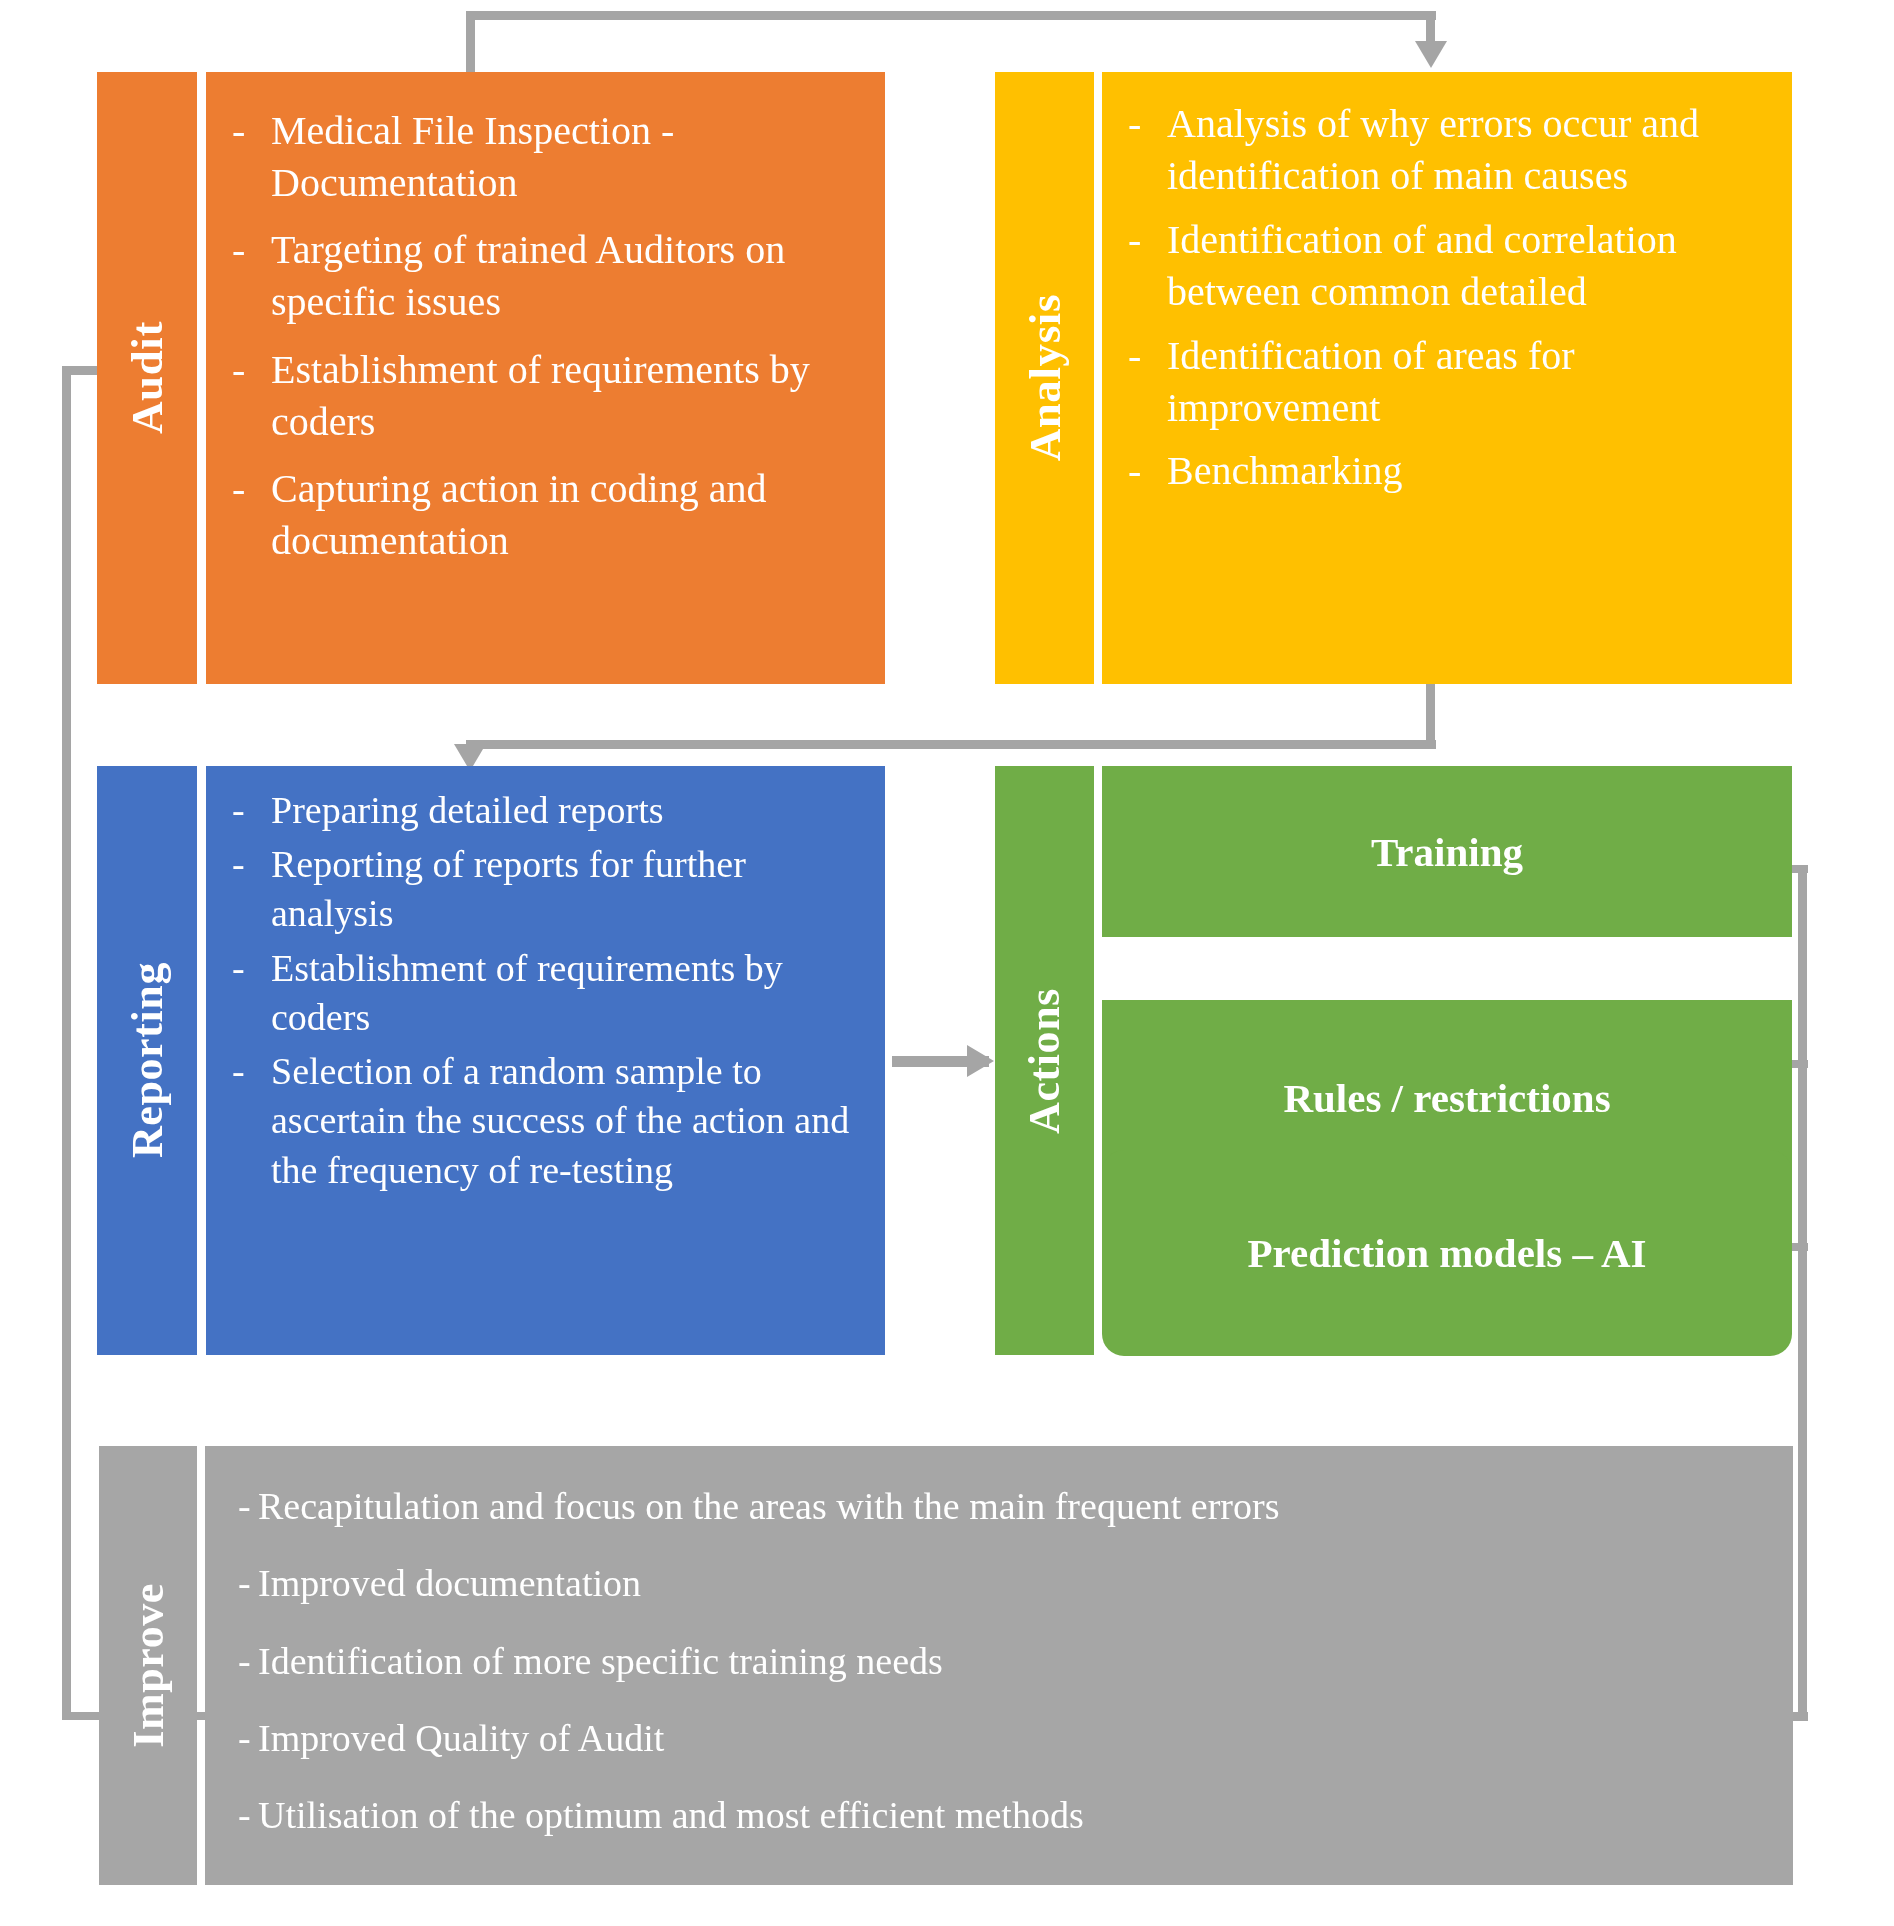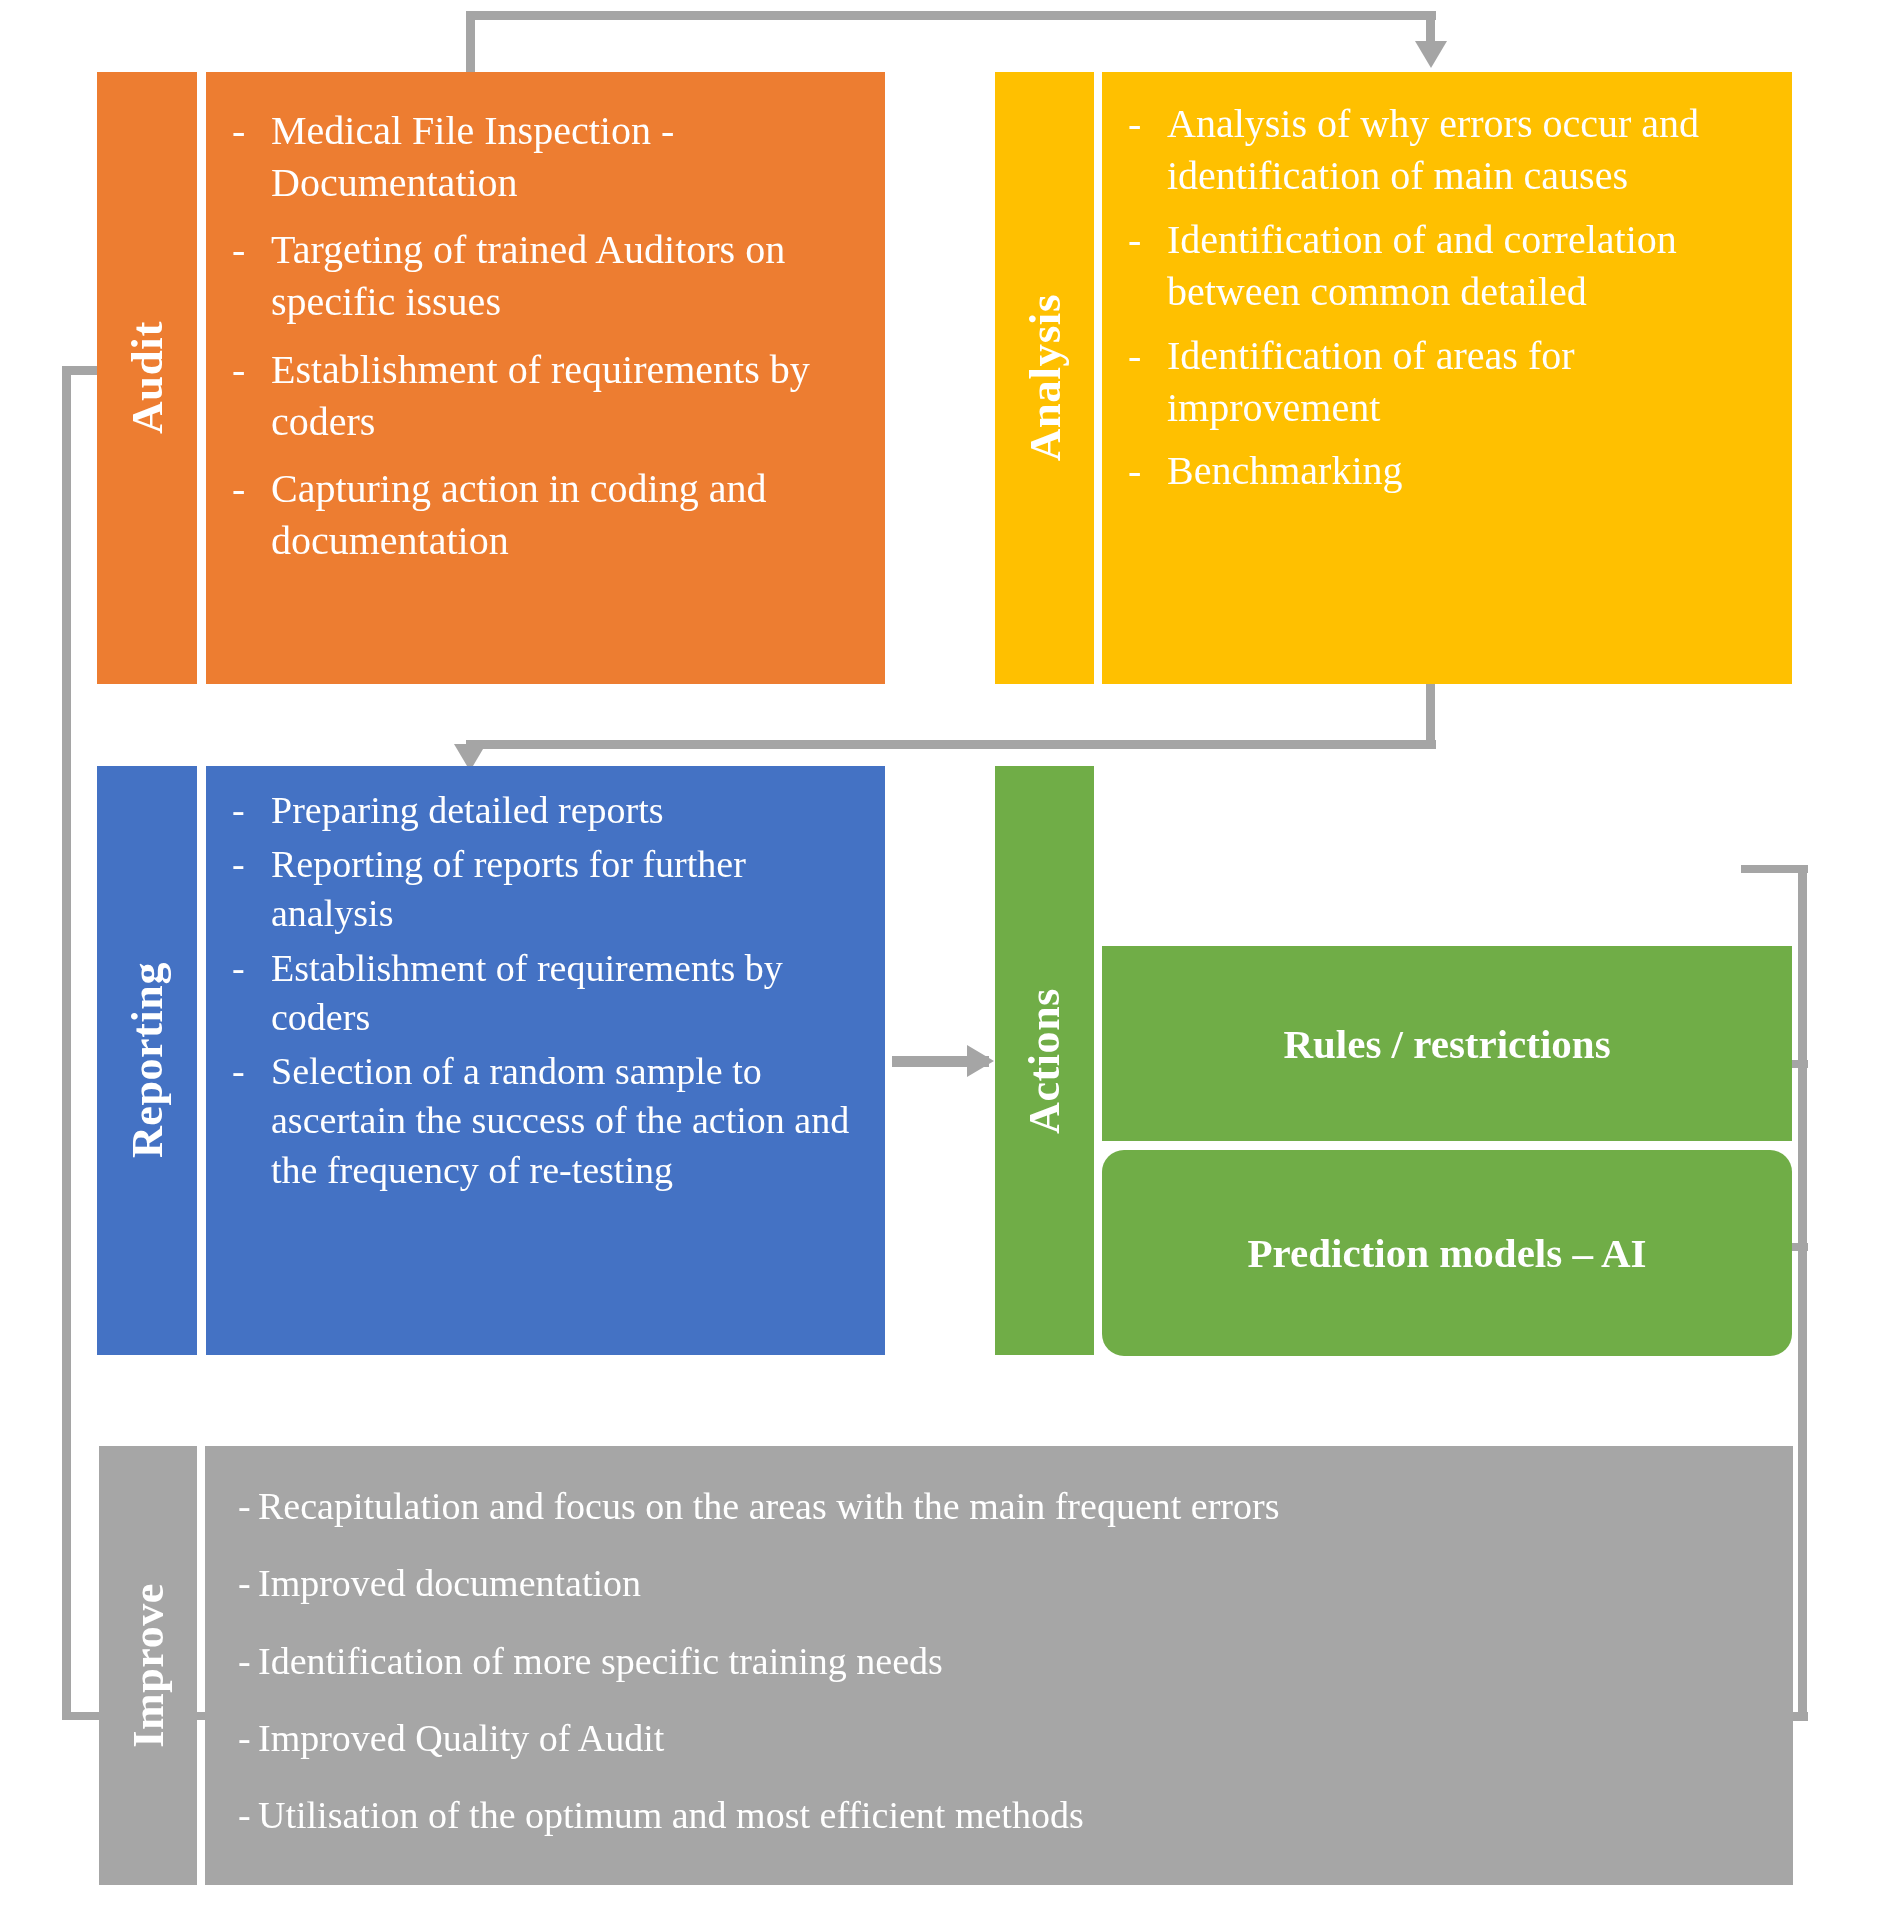--- a/index.html
+++ b/index.html
@@ -96,21 +96,21 @@
     width: 690px;
     box-sizing: border-box;
     display: flex;
     align-items: center;
     justify-content: center;
     color: #ffffff;
     font-weight: bold;
     font-size: 41px;
   }
   #action-0 { top: 766px; height: 171px; }
-  #action-1 { top: 946px; height: 195px; }
+  #action-1 { top: 1000px; height: 195px; }
   #action-2 { top: 1150px; height: 206px; border-radius: 22px; }
 
   
   #improve-strip { left: 99px; top: 1446px; width: 98px;  height: 439px; }
   #improve-body  { left: 205px; top: 1446px; width: 1588px; height: 439px; padding: 37px 23.6px 0 33px; }
   #improve-strip .vlabel { font-size: 44px; }
   #improve-body ul.bullets { font-size: 38px; line-height: 1.22; }
   #improve-body ul.bullets > li { margin-bottom: 31px; }
   #improve-body ul.bullets > li .dash { width: 20px; }
 
@@ -236,20 +236,23 @@
       <li>
         <span class="dash">-</span>
         <span class="txt">Selection of a random sample to ascertain the success of the action and the frequency of re-testing</span>
       </li>
     </ul>
   </div>
 
   <div class="label-strip c-green" id="actions-strip">
     <span class="vlabel">Actions</span>
   </div>
+  <div class="action-card c-green" id="action-0">
+    <span>Training</span>
+  </div>
   <div class="action-card c-green" id="action-1">
     <span>Rules / restrictions</span>
   </div>
   <div class="action-card c-green" id="action-2">
     <span>Prediction models – AI</span>
   </div>
 
   <div class="label-strip c-gray" id="improve-strip">
     <span class="vlabel">Improve</span>
   </div>

